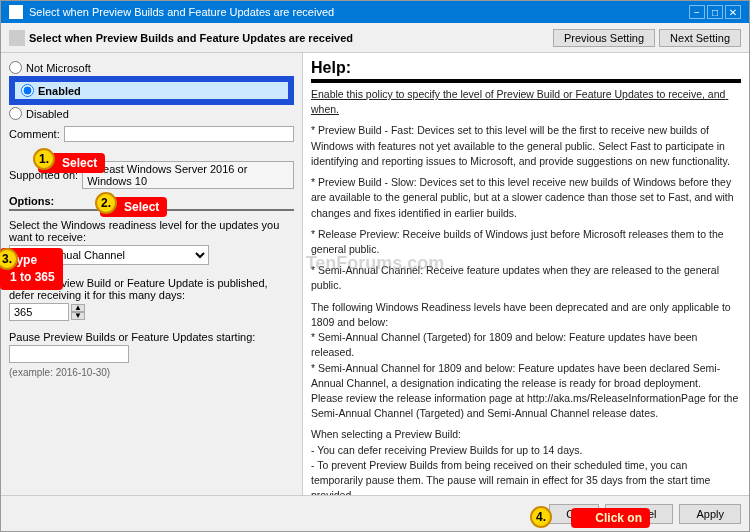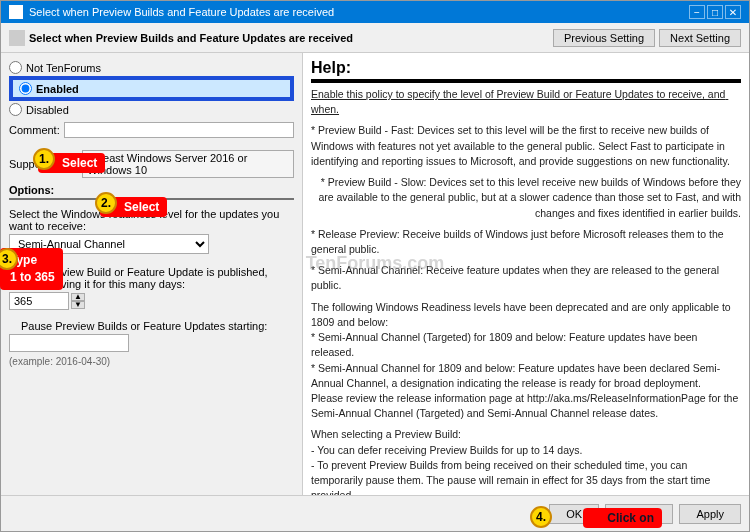--- a/index.html
+++ b/index.html
@@ -22,44 +22,44 @@
     .content { display: flex; flex: 1; overflow: hidden; }
 
     .left-panel { width: 302px; flex-shrink: 0; border-right: 1px solid #ccc; display: flex; flex-direction: column; padding: 6px 8px; overflow-y: auto; }
 
     .right-panel { flex: 1; padding: 6px 8px; overflow-y: auto; background: white; }
 
     .radio-group { margin-bottom: 4px; }
     .radio-row { display: flex; align-items: center; gap: 4px; margin: 2px 0; font-size: 11px; }
     .radio-row input[type=radio] { margin: 0; }
 
-    .enabled-box { background: #cce8ff; border: 4px solid #1d4ed8; padding: 2px 6px; display: flex; align-items: center; gap: 4px; font-size: 11px; font-weight: bold; margin: 1px 0; }
-
-    .comment-row { display: flex; align-items: center; gap: 4px; margin-bottom: 12px; }
+    .enabled-box { background: #cce8ff; border: 6px solid #1d4ed8; padding: 2px 6px; display: flex; align-items: center; gap: 4px; font-size: 11px; font-weight: bold; margin: 1px 0; }
+
+    .comment-row { display: flex; align-items: center; gap: 4px; margin-bottom: 19px; }
     .comment-label { font-size: 11px; }
     .comment-box { flex: 1; height: 16px; border: 1px solid #aaa; background: white; }
 
     .supported-row { display: flex; align-items: center; gap: 4px; margin-bottom: 6px; }
     .supported-label { font-size: 11px; white-space: nowrap; }
     .supported-value { flex: 1; background: #f5f5f5; border: 1px solid #aaa; padding: 1px 4px; font-size: 11px; }
 
     .options-label { font-size: 11px; font-weight: bold; margin-bottom: 4px; border-bottom: 2px solid #737373; padding-bottom: 2px; }
 
     .section-label { font-size: 11px; margin: 4px 0 2px 0; }
 
     .dropdown-row { display: flex; align-items: center; gap: 4px; margin-bottom: 8px; }
     .dropdown { width: 200px; border: 1px solid #aaa; padding: 2px 4px; font-size: 11px; background: white; }
 
     .defer-row { font-size: 11px; margin: 4px 0 2px 0; }
     .number-input-row { display: flex; align-items: center; gap: 2px; margin-bottom: 6px; }
     .number-input { width: 60px; border: 1px solid #aaa; padding: 2px 4px; font-size: 11px; }
     .spin-btns { display: flex; flex-direction: column; }
     .spin-btn { width: 14px; height: 8px; background: #e1e1e1; border: 1px solid #aaa; font-size: 8px; display: flex; align-items: center; justify-content: center; cursor: pointer; line-height: 1; }
 
-    .pause-row { font-size: 11px; margin: 4px 0 2px 12px; }
+    .pause-row { font-size: 11px; margin: 4px 0 2px 0; }
     .date-input-row { display: flex; align-items: center; gap: 4px; margin-bottom: 4px; }
     .date-input { width: 120px; border: 1px solid #aaa; padding: 2px 4px; font-size: 11px; }
     .date-example { font-size: 10px; color: #666; }
 
     .help-label { font-size: 16px; font-weight: bold; margin-bottom: 4px; border-bottom: 4px solid #000000; padding-bottom: 2px; }
     .help-text { font-size: 10.5px; line-height: 1.45; color: #222; }
     .help-text p { margin-bottom: 6px; }
 
     .bottom-bar { height: 36px; background: #f0f0f0; border-top: 1px solid #ccc; display: flex; align-items: center; justify-content: flex-end; padding: 0 8px; gap: 6px; }
     .bottom-btn { padding: 3px 16px; font-size: 11px; border: 1px solid #aaa; background: #e1e1e1; cursor: pointer; }
@@ -74,21 +74,21 @@
 
     
     .badge-2 { position: absolute; left: 100px; top: 197px; background: #ff0000; color: white; border-radius: 4px; padding: 3px 8px 3px 24px; font-size: 12px; font-weight: bold; z-index: 20; }
     .badge-2-num { position: absolute; left: 95px; top: 192px; background: #ffd700; border: 2px solid #cc8800; border-radius: 50%; width: 22px; height: 22px; display: flex; align-items: center; justify-content: center; font-size: 12px; font-weight: bold; color: #000; z-index: 21; }
 
     
     .badge-3 { position: absolute; left: 0px; top: 248px; background: #ff0000; color: white; border-radius: 4px; padding: 4px 8px 4px 24px; font-size: 12px; font-weight: bold; z-index: 20; line-height: 1.4; }
     .badge-3-num { position: absolute; left: -4px; top: 248px; background: #ffd700; border: 2px solid #cc8800; border-radius: 50%; width: 22px; height: 22px; display: flex; align-items: center; justify-content: center; font-size: 12px; font-weight: bold; color: #000; z-index: 21; }
 
     
-    .badge-4 { position: absolute; right: 88px; bottom: 4px; background: #ff0000; color: #0f172a; border-radius: 4px; padding: 3px 8px 3px 24px; font-size: 12px; font-weight: bold; z-index: 20; }
+    .badge-4 { position: absolute; right: 100px; bottom: 4px; background: #ff0000; color: #fef9c3; border-radius: 4px; padding: 3px 8px 3px 24px; font-size: 12px; font-weight: bold; z-index: 20; }
     .badge-4-num { position: absolute; right: 198px; bottom: 4px; background: #ffd700; border: 2px solid #cc8800; border-radius: 50%; width: 22px; height: 22px; display: flex; align-items: center; justify-content: center; font-size: 12px; font-weight: bold; color: #000; z-index: 21; }
 
     .window-wrap { position: relative; display: inline-block; }
   </style>
 </head>
 <body>
 
 
 
 <div class="window-wrap">
@@ -113,21 +113,21 @@
       <button class="toolbar-btn">Next Setting</button>
     </div>
 
     <div class="content">
 
       <div class="left-panel">
 
         <div class="radio-group">
           <div class="radio-row">
             <input type="radio" name="cfg" id="notcfg" style="">
-            <label for="notcfg">Not TenForums</label>
+            <label for="notcfg">Not Microsoft</label>
           </div>
           <div class="enabled-box">
             <input type="radio" name="cfg" id="enabled" checked="" style="">
             <label for="enabled">Enabled</label>
           </div>
           <div class="radio-row">
             <input type="radio" name="cfg" id="disabled" style="">
             <label for="disabled">Disabled</label>
           </div>
         </div>
@@ -160,30 +160,30 @@
             <div class="spin-btn">▲</div>
             <div class="spin-btn">▼</div>
           </div>
         </div>
 
         <div class="pause-row">Pause Preview Builds or Feature Updates starting:</div>
 
         <div class="date-input-row">
           <input type="text" class="date-input" style="">
         </div>
-        <div class="date-example">(example: 2016-04-30)</div>
+        <div class="date-example">(example: 2016-10-30)</div>
 
       </div>
 
       <div class="right-panel">
         <div class="help-label">Help:</div>
         <div class="help-text">
           <p style="white-space: pre-wrap; text-decoration: underline;">Enable this policy to specify the level of Preview Build or Feature Updates to receive, and when.</p>
           <p style="white-space: pre-wrap;">* Preview Build - Fast: Devices set to this level will be the first to receive new builds of Windows with features not yet available to the general public. Select Fast to participate in identifying and reporting issues to Microsoft, and provide suggestions on new functionality.</p>
-          <p style="white-space: pre-wrap; text-align: right;">* Preview Build - Slow: Devices set to this level receive new builds of Windows before they are available to the general public, but at a slower cadence than those set to Fast, and with changes and fixes identified in earlier builds.</p>
+          <p style="white-space: pre-wrap;">* Preview Build - Slow: Devices set to this level receive new builds of Windows before they are available to the general public, but at a slower cadence than those set to Fast, and with changes and fixes identified in earlier builds.</p>
           <p style="white-space: pre-wrap;">* Release Preview: Receive builds of Windows just before Microsoft releases them to the general public.</p>
           <p style="white-space: pre-wrap;">* Semi-Annual Channel: Receive feature updates when they are released to the general public.</p>
           <p style="white-space: pre-wrap;">The following Windows Readiness levels have been deprecated and are only applicable to 1809 and below:
 * Semi-Annual Channel (Targeted) for 1809 and below: Feature updates have been released.
 * Semi-Annual Channel for 1809 and below: Feature updates have been declared Semi-Annual Channel, a designation indicating the release is ready for broad deployment.
 Please review the release information page at http://aka.ms/ReleaseInformationPage for the Semi-Annual Channel (Targeted) and Semi-Annual Channel release dates.</p>
           <p style="white-space: pre-wrap;">When selecting a Preview Build:
 - You can defer receiving Preview Builds for up to 14 days.
 - To prevent Preview Builds from being received on their scheduled time, you can temporarily pause them. The pause will remain in effect for 35 days from the start time provided.
 - To resume receiving Feature Updates which are paused, clear the start date field.</p>

